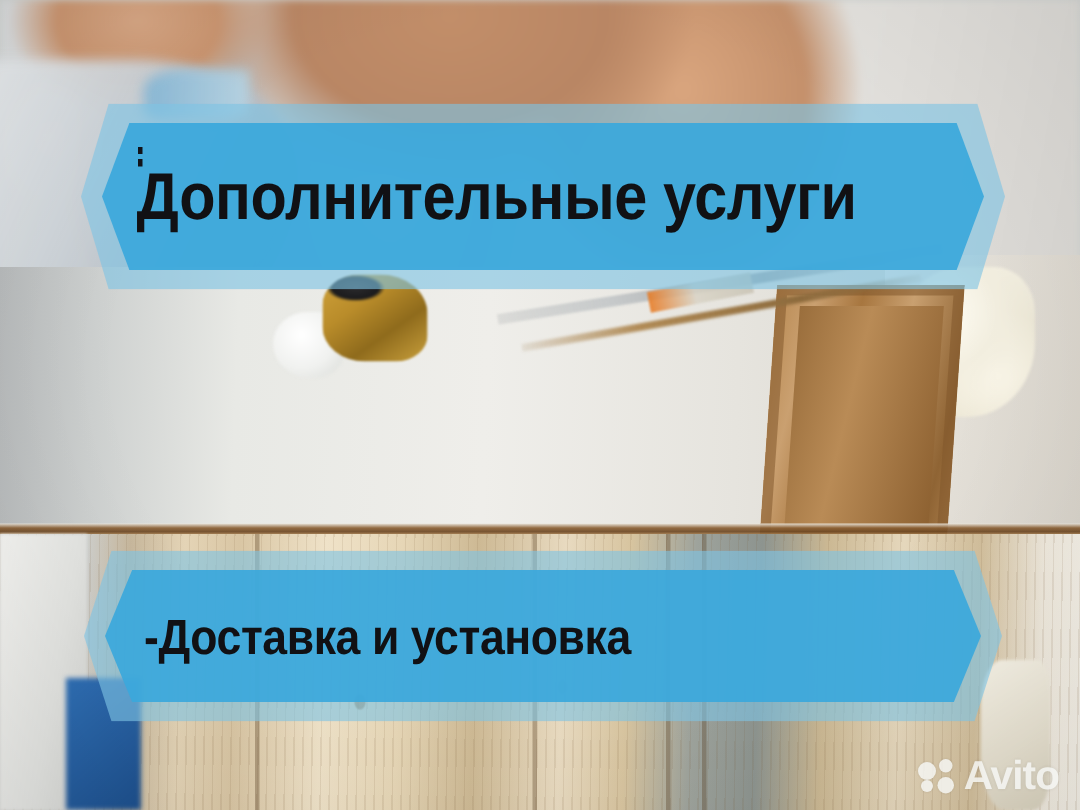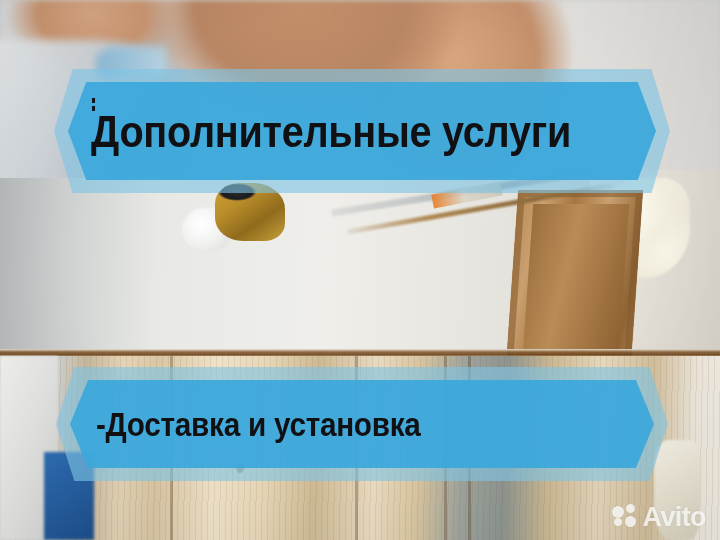--- a/index.html
+++ b/index.html
@@ -256,20 +256,21 @@
     width: 3px; height: 13px;
     background:
       linear-gradient(180deg, #11131a 0 35%, rgba(0,0,0,0) 35% 62%, #11131a 62% 100%);
   }
 
   
   .avito {
     position: absolute;
     right: 14px; bottom: 9px;
     display: flex;
+    align-items: center;
     gap: 5px;
     opacity: .82;
   }
   .avito-mark {
     position: relative;
     width: 26px; height: 24px;
   }
   .avito-mark i {
     position: absolute;
     display: block;

